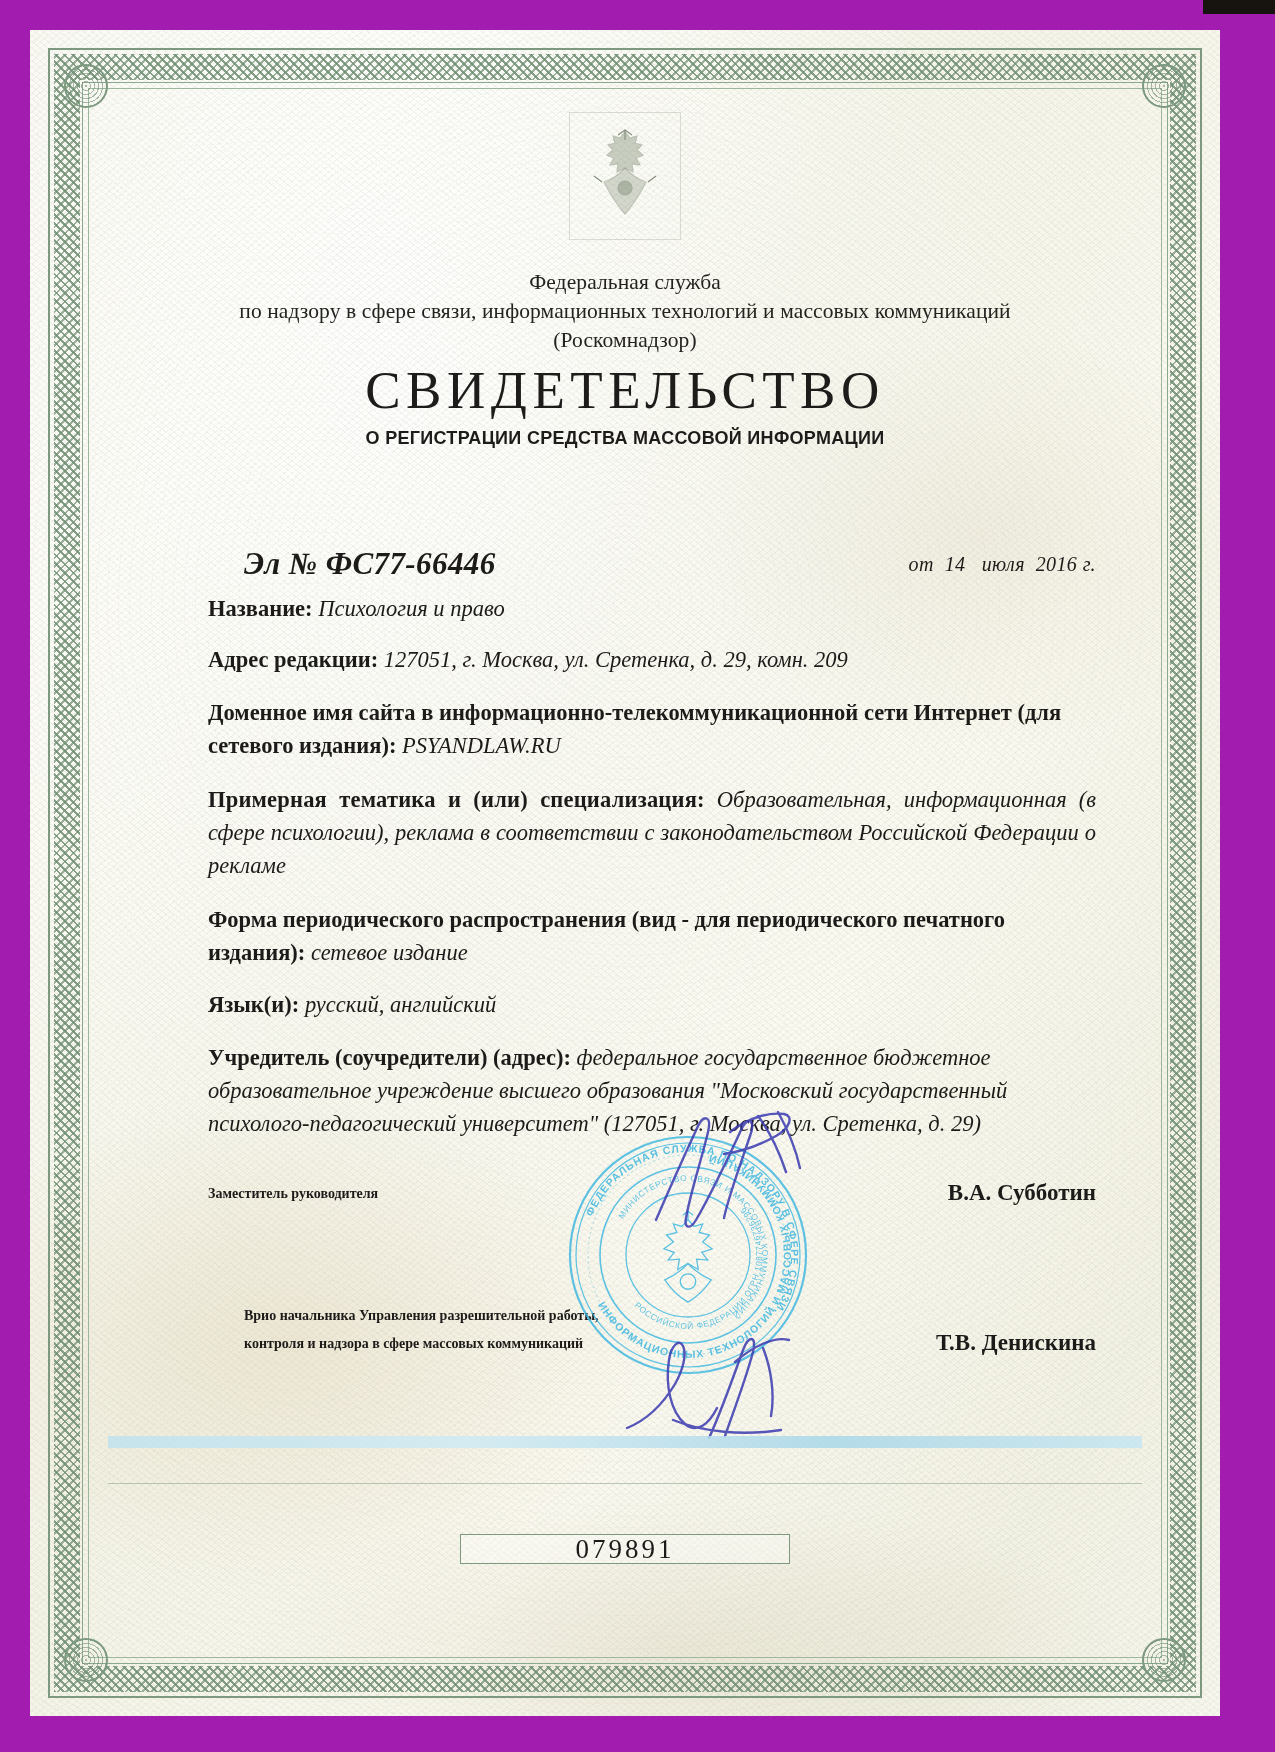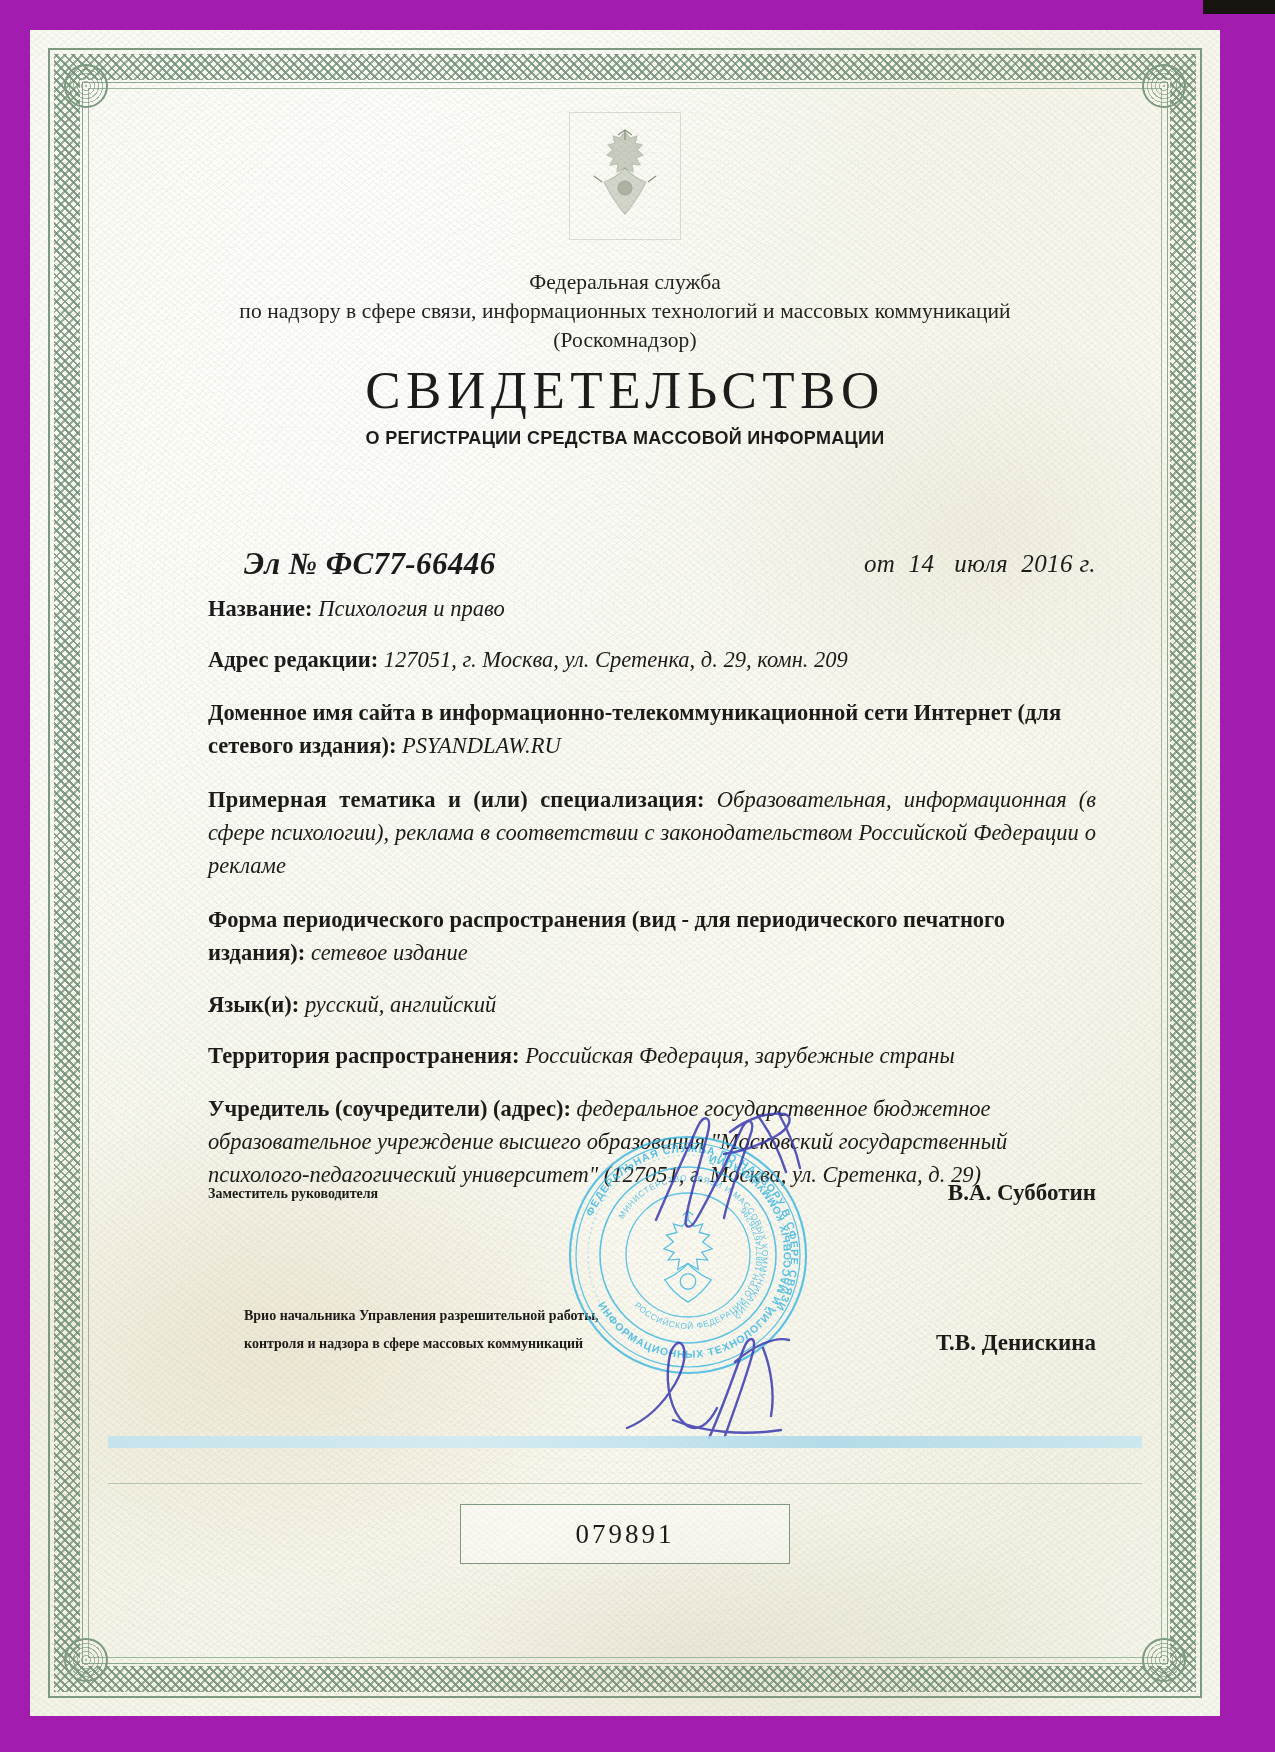--- a/index.html
+++ b/index.html
@@ -170,21 +170,21 @@
     color: #1d1b19;
     margin-left: 36px;
   }
   .reg-number {
     font-size: 31px;
     font-weight: 700;
     font-style: italic;
     letter-spacing: .4px;
   }
   .reg-date {
-    font-size: 25px;
+    font-size: 20px;
     font-style: italic;
     letter-spacing: .4px;
     white-space: pre;
   }
 
   
   .fields {
     position: absolute;
     left: 100px; right: 46px;
     top: 522px;
@@ -258,21 +258,21 @@
     opacity: .85;
   }
 
   
   .serial-box {
     position: absolute;
     left: 50%;
     transform: translateX(-50%);
     bottom: 92px;
     width: 330px;
-    height: 60px;
+    height: 30px;
     border: 1.5px solid #7d9a81;
     display: flex;
     align-items: center;
     justify-content: center;
     background: rgba(255,255,255,.35);
   }
   .serial-text {
     font-size: 27px;
     letter-spacing: 3px;
     color: #1d1b19;
@@ -352,24 +352,20 @@
           <span class="lbl">Примерная тематика и (или) специализация:</span>
           <span class="val">Образовательная, информационная (в сфере психологии), реклама в соответствии с законодательством Российской Федерации о рекламе</span>
         </div>
         <div class="field tall">
           <span class="lbl">Форма периодического распространения (вид - для периодического печатного издания):</span>
           <span class="val">сетевое издание</span>
         </div>
         <div class="field">
           <span class="lbl">Язык(и):</span>
           <span class="val">русский, английский</span>
-        </div>
-        <div class="field">
-          <span class="lbl">Территория распространения:</span>
-          <span class="val">Российская Федерация, зарубежные страны</span>
         </div>
         <div class="field tall">
           <span class="lbl">Учредитель (соучредители) (адрес):</span>
           <span class="val">федеральное государственное бюджетное образовательное учреждение высшего образования "Московский государственный психолого-педагогический университет" (127051, г. Москва, ул. Сретенка, д. 29)</span>
         </div>
       </div>
 
       <div class="sig-row first">
         <div class="sig-title">Заместитель руководителя</div>
         <div class="sig-name">В.А. Субботин</div>

